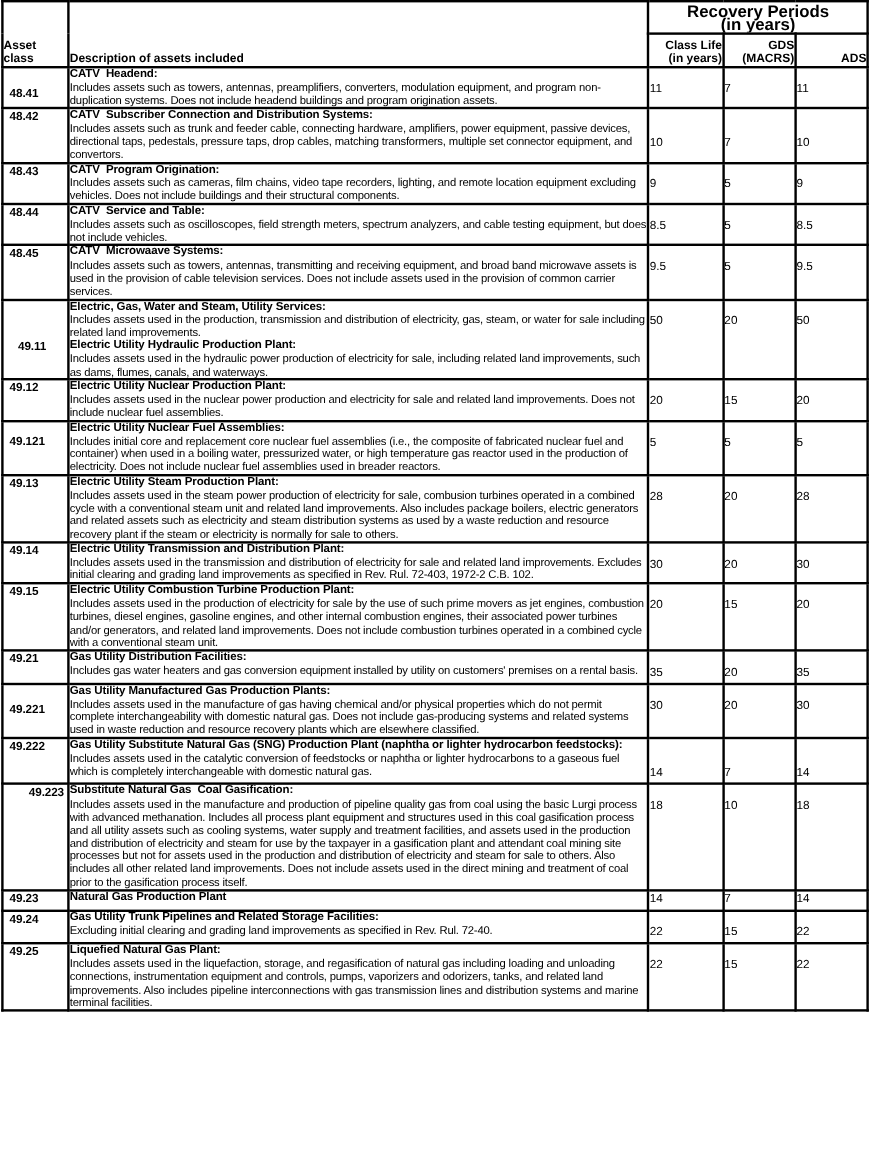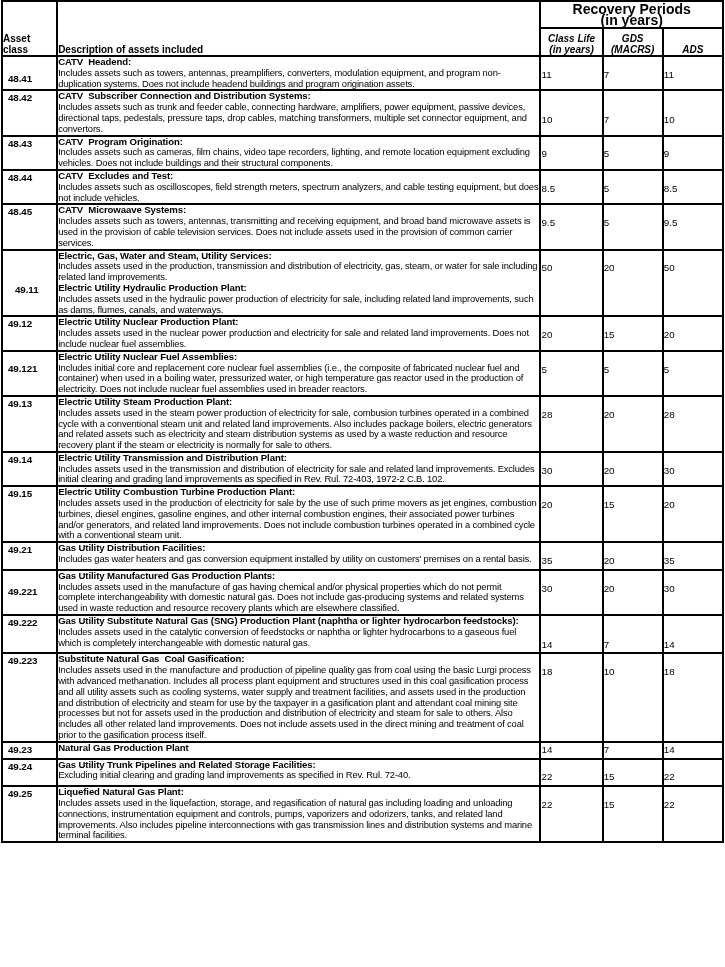--- a/index.html
+++ b/index.html
@@ -20,21 +20,21 @@
   col.c-desc  { width:482px; }
   col.c-life  { width:62px; }
   col.c-gds   { width:60px; }
   col.c-ads   { width:60px; }
 
   thead tr.group-row { height:27px; }
   thead tr.sub-row   { height:28px; }
 
   th.h-left { vertical-align:bottom; text-align:left; font-weight:bold; font-size:10px; line-height:11px; padding:2px 2px 2px 4px; }
   th.h-group { text-align:center; vertical-align:middle; font-weight:bold; font-size:14px; line-height:11px; }
-  th.h-sub { text-align:center; vertical-align:bottom; font-weight:bold; font-size:10px; line-height:10.5px; padding:1px 0 2px 0;font-style:italic; }
+  th.h-sub { text-align:right; vertical-align:bottom; font-weight:bold; font-size:10px; line-height:10.5px; padding:1px 0 2px 0; }
 
   td.ac { vertical-align:top; }
   td.ac .ac-inner { font-weight:bold; font-size:9.8px; line-height:10.8px; padding:2px 1px 2px 5px; letter-spacing:-0.1px; }
 
   td.desc { vertical-align:top; padding:1px 3px 2px 5px; }
   .seg-title { font-weight:bold; font-size:9.6px; line-height:10.8px; letter-spacing:-0.1px; white-space:pre-wrap; }
   .seg-text  { font-weight:normal; font-size:9.4px; line-height:10.8px; letter-spacing:-0.15px; }
 
   td.num { vertical-align:top; text-align:left; }
   td.num .num-inner { font-size:9.8px; line-height:10.8px; padding-bottom:2px; }
@@ -134,21 +134,21 @@
           </td>
     <td class="num">
             <div class="num-inner" style="padding-top: 12.8px;">9</div>
           </td>
   </tr>
         <tr>
     <td class="ac">
             <div class="ac-inner" style="padding-top: 2px;">48.44</div>
           </td>
     <td class="desc">
-            <div class="seg-title">CATV  Excludes and Test:</div>
+            <div class="seg-title">CATV  Service and Table:</div>
             <div class="seg-text">Includes assets such as oscilloscopes, field strength meters, spectrum analyzers, and cable testing equipment, but does not include vehicles.</div>
           </td>
     <td class="num">
             <div class="num-inner" style="padding-top: 12.8px;">8.5</div>
           </td>
     <td class="num">
             <div class="num-inner" style="padding-top: 12.8px;">5</div>
           </td>
     <td class="num">
             <div class="num-inner" style="padding-top: 12.8px;">8.5</div>
@@ -331,21 +331,21 @@
           </td>
     <td class="num">
             <div class="num-inner" style="padding-top: 23.6px;">7</div>
           </td>
     <td class="num">
             <div class="num-inner" style="padding-top: 23.6px;">14</div>
           </td>
   </tr>
         <tr>
     <td class="ac">
-            <div class="ac-inner" style="padding-top: 2px;">49.223</div>
+            <div class="ac-inner" style="padding-top: 2px; margin-left: 16px;">49.223</div>
           </td>
     <td class="desc">
             <div class="seg-title">Substitute Natural Gas  Coal Gasification:</div>
             <div class="seg-text">Includes assets used in the manufacture and production of pipeline quality gas from coal using the basic Lurgi process with advanced methanation. Includes all process plant equipment and structures used in this coal gasification process and all utility assets such as cooling systems, water supply and treatment facilities, and assets used in the production and distribution of electricity and steam for use by the taxpayer in a gasification plant and attendant coal mining site processes but not for assets used in the production and distribution of electricity and steam for sale to others. Also includes all other related land improvements. Does not include assets used in the direct mining and treatment of coal prior to the gasification process itself.</div>
           </td>
     <td class="num">
             <div class="num-inner" style="padding-top: 12.8px;">18</div>
           </td>
     <td class="num">
             <div class="num-inner" style="padding-top: 12.8px;">10</div>

